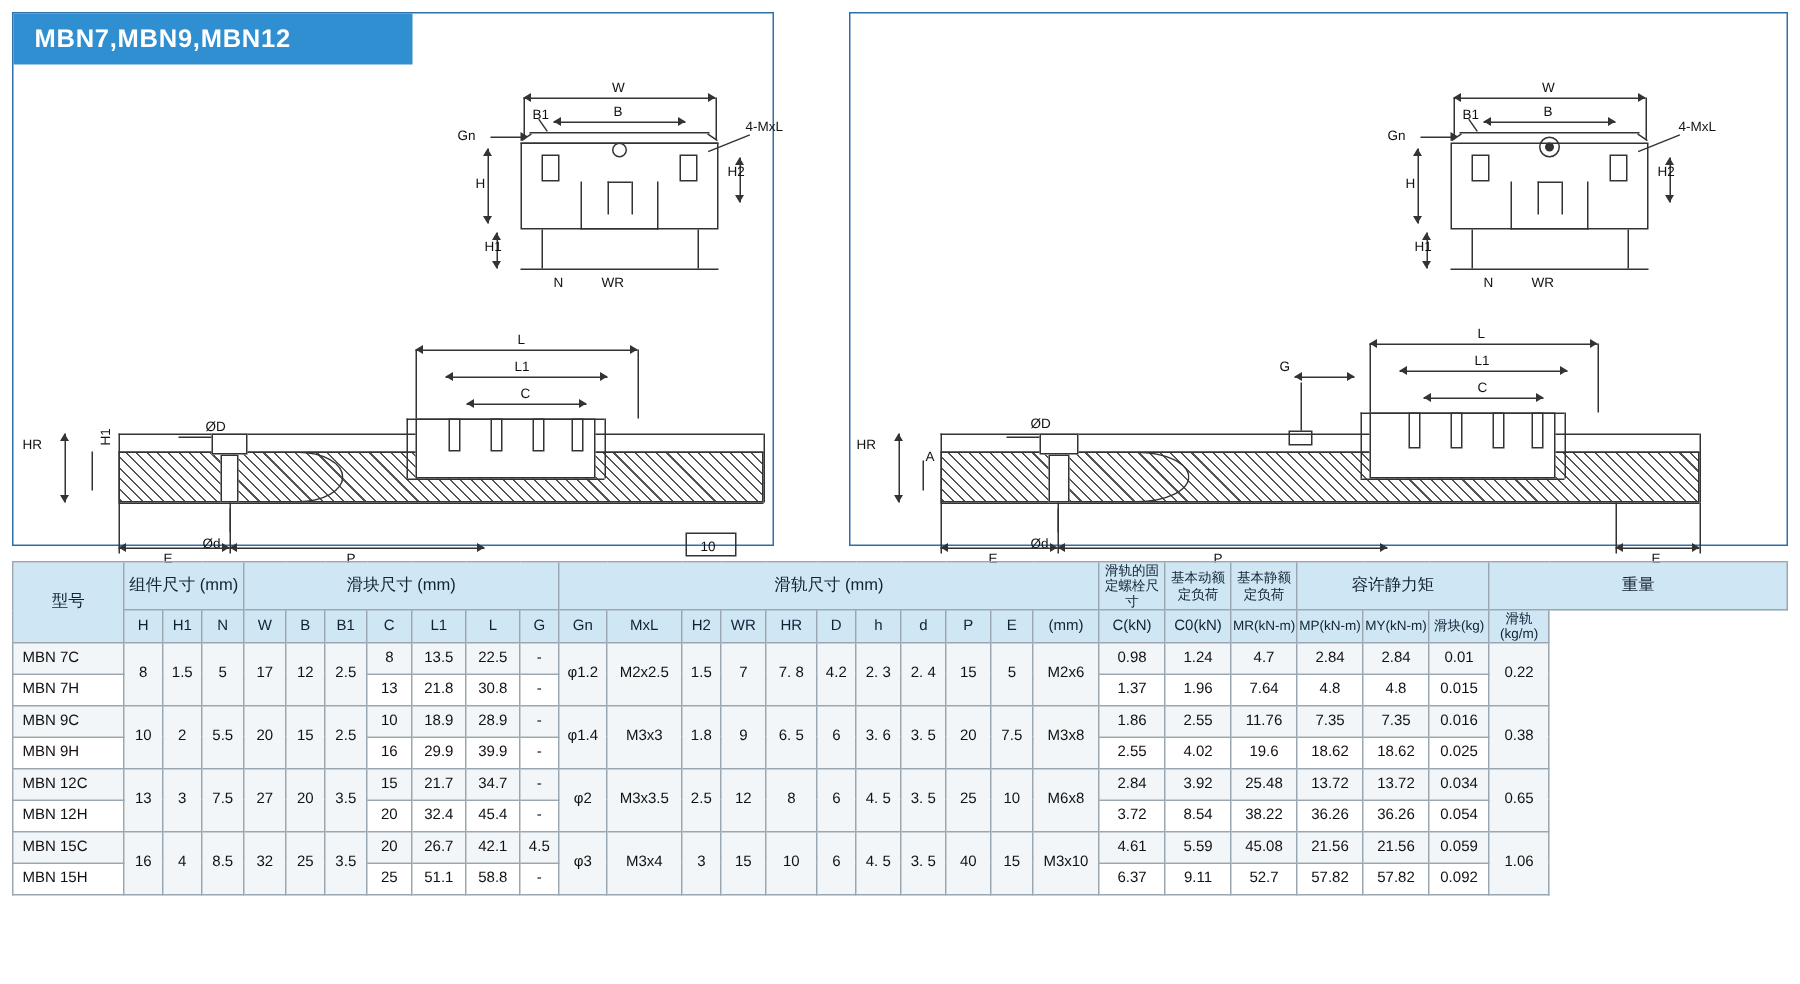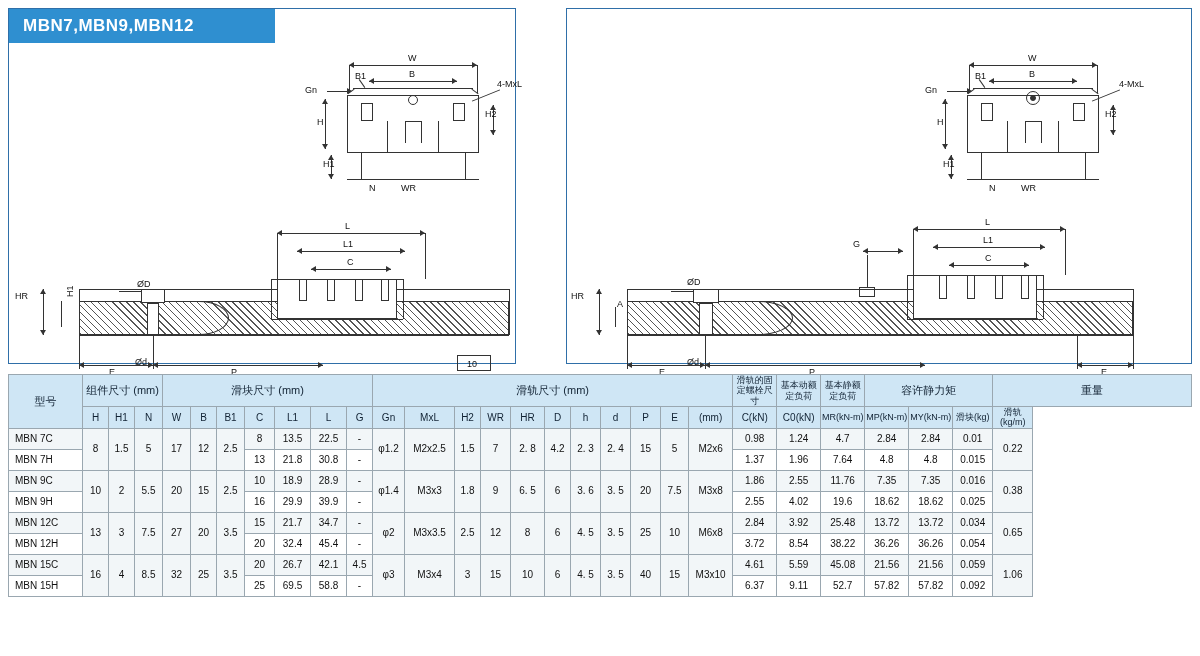--- a/index.html
+++ b/index.html
@@ -421,21 +421,21 @@
           <td rowspan="2">12</td>
           <td rowspan="2">2.5</td>
           <td>8</td>
           <td>13.5</td>
           <td>22.5</td>
           <td>-</td>
           <td rowspan="2">φ1.2</td>
           <td rowspan="2">M2x2.5</td>
           <td rowspan="2">1.5</td>
           <td rowspan="2">7</td>
-          <td rowspan="2">2. 8</td>
+          <td rowspan="2">7. 8</td>
           <td rowspan="2">4.2</td>
           <td rowspan="2">2. 3</td>
           <td rowspan="2">2. 4</td>
           <td rowspan="2">15</td>
           <td rowspan="2">5</td>
           <td rowspan="2">M2x6</td>
           <td>0.98</td>
           <td>1.24</td>
           <td>4.7</td>
           <td>2.84</td>
@@ -578,21 +578,21 @@
           <td>45.08</td>
           <td>21.56</td>
           <td>21.56</td>
           <td>0.059</td>
           <td rowspan="2">1.06</td>
         </tr>
 
         <tr>
           <td class="model">MBN 15H</td>
           <td>25</td>
-          <td>69.5</td>
+          <td>51.1</td>
           <td>58.8</td>
           <td>-</td>
           <td>6.37</td>
           <td>9.11</td>
           <td>52.7</td>
           <td>57.82</td>
           <td>57.82</td>
           <td>0.092</td>
         </tr>
       </tbody>

